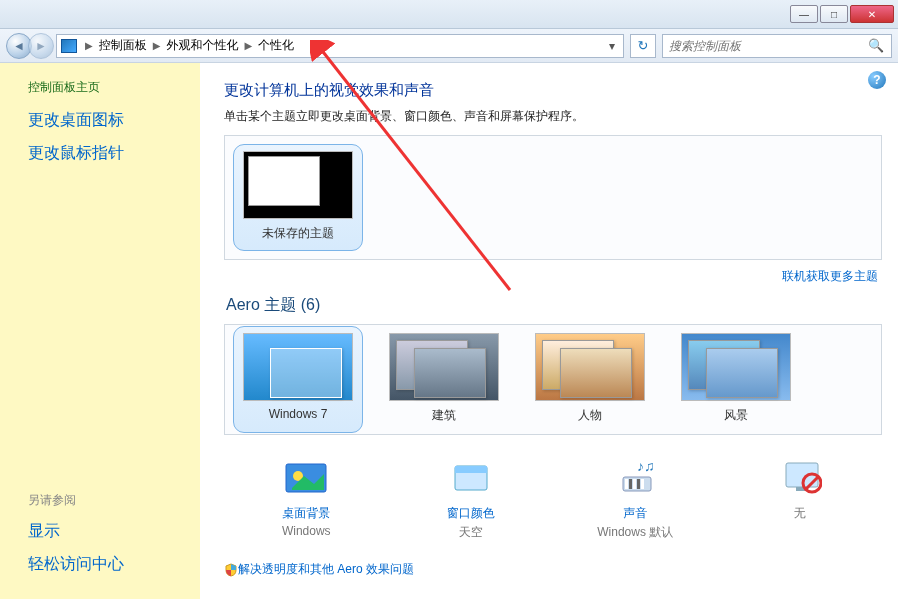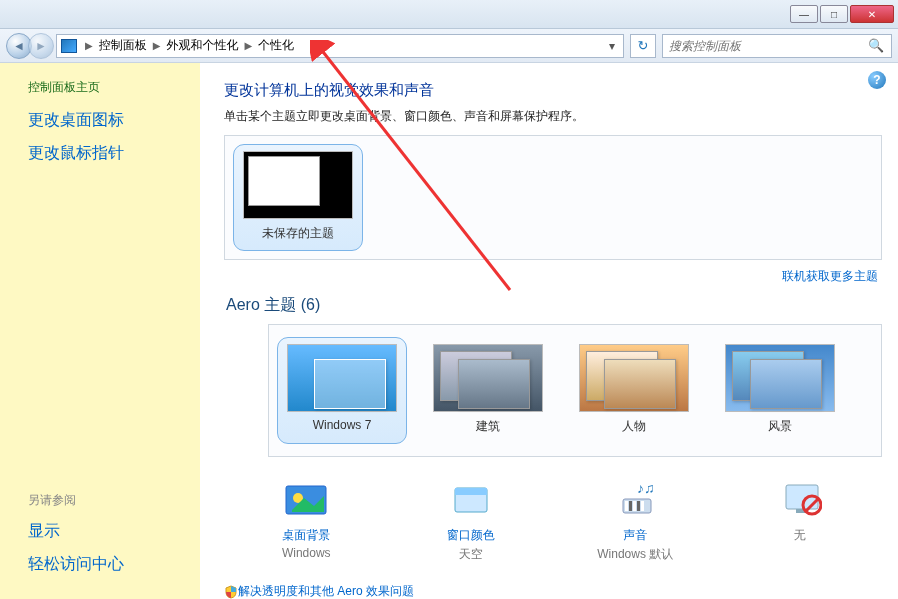--- a/index.html
+++ b/index.html
@@ -122,21 +122,21 @@
             <div class="stack" style="left:4px; top:4px; background:#fff"></div>
           </div>
           <div class="tlabel">未保存的主题</div>
         </div>
       </div>
     </div>
 
     <div class="moretopics">联机获取更多主题</div>
     <div class="sectionlabel">Aero 主题 (6)</div>
 
-    <div class="themebox" style="padding:12px 8px;margin-left:44px;">
+    <div class="themebox" style="padding:1px 8px;">
       <div class="themerow">
         <div class="themeitem selected">
           <div class="thumb" style="background:linear-gradient(#6bf,#28c)">
             <div class="stack" style="left:26px; top:14px; background:rgba(255,255,255,.35); border-color:#fff"></div>
           </div>
           <div class="tlabel">Windows 7</div>
         </div>
         <div class="themeitem">
           <div class="thumb" style="background:linear-gradient(#89a,#456)">
             <div class="stack" style="left:6px; top:6px; background:linear-gradient(#ccd,#89a)"></div>

